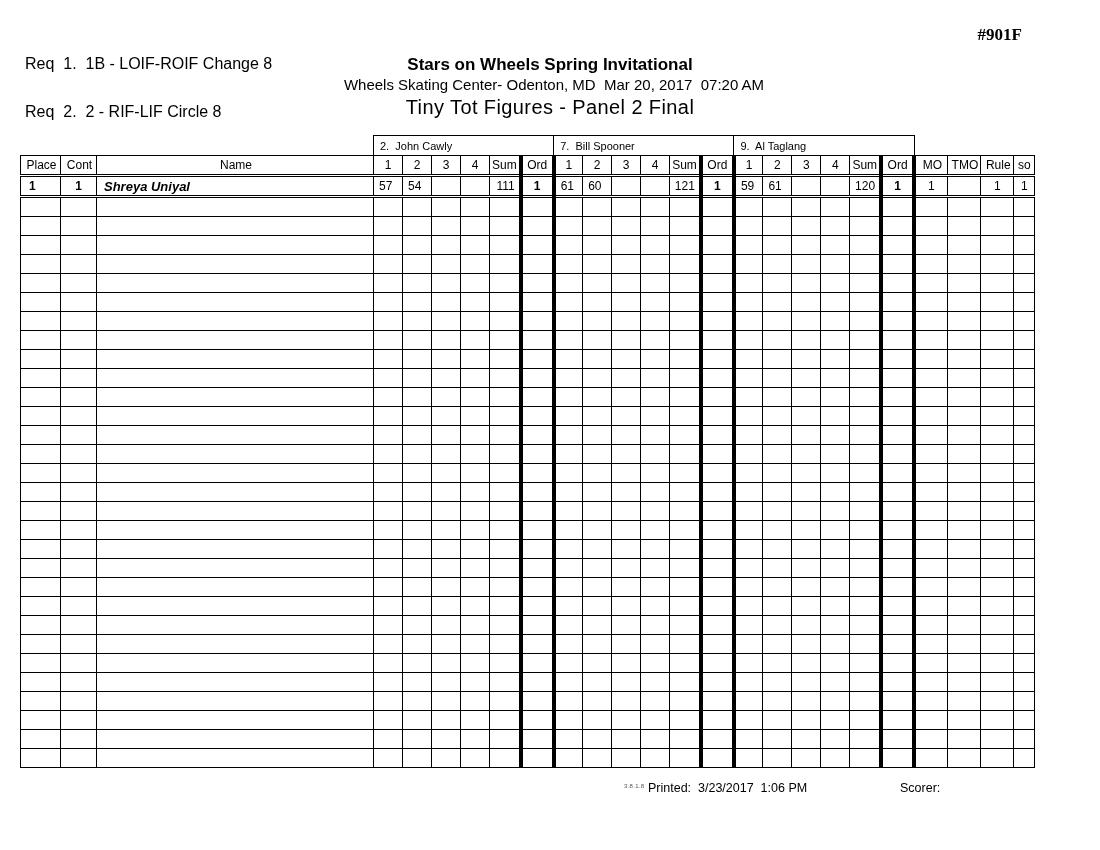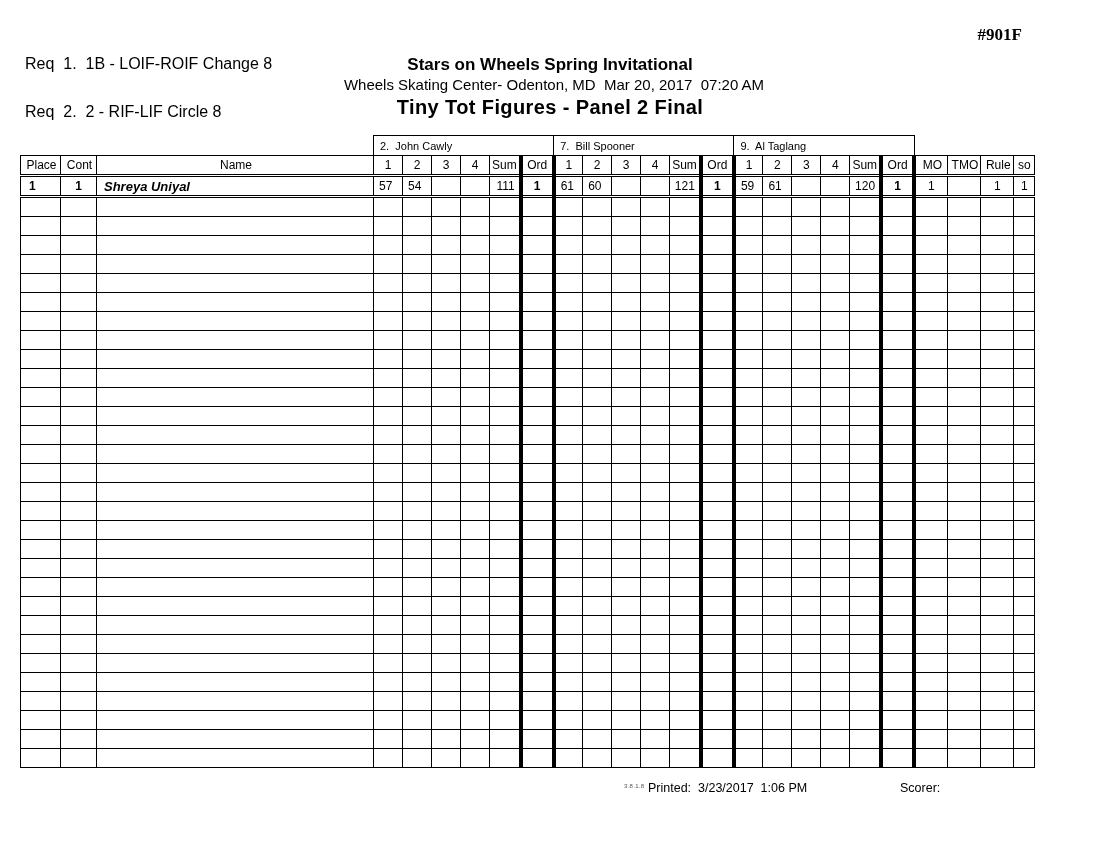--- a/index.html
+++ b/index.html
@@ -15,21 +15,21 @@
     position: absolute; left: 25px; top: 24px;
     font-size: 16px; line-height: 16px; white-space: pre;
   }
   .title-block {
     position: absolute; left: 0; top: 22px; width: 1100px;
     text-align: center;
     margin-top: 32px;
   }
   .title-main  { font-size: 17px; font-weight: bold; line-height: 21px; }
   .title-venue { font-size: 15px; line-height: 20px; white-space: pre; padding-left: 8px; }
-  .title-event { font-size: 20px; font-weight: bold; line-height: 25px; letter-spacing: 0.4px; }
+  .title-event { font-size: 20px; font-weight: normal; line-height: 25px; letter-spacing: 0.4px; }
   .title-report{ font-size: 16px; line-height: 22px; }
   .event-number {
     position: absolute; top: 25px; right: 78px;
     font-size: 17px; font-weight: bold; font-family: Liberation Serif, serif;
   }
   table.rpt {
     position: absolute; left: 20px; top: 135px;
     border-collapse: collapse; table-layout: fixed;
   }
   table.rpt td {

